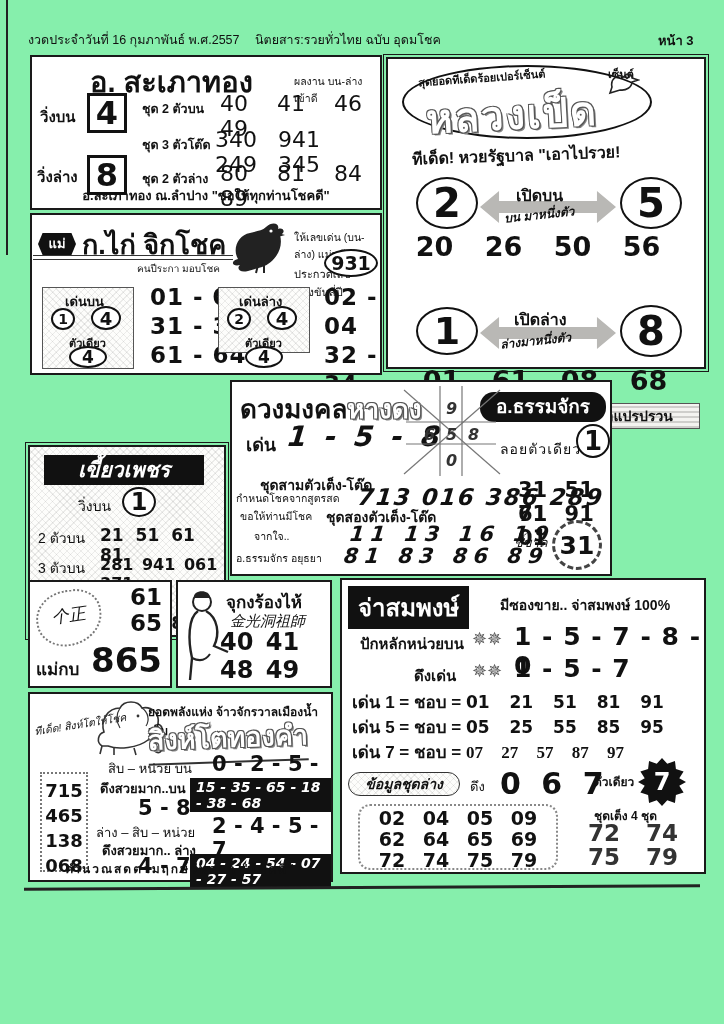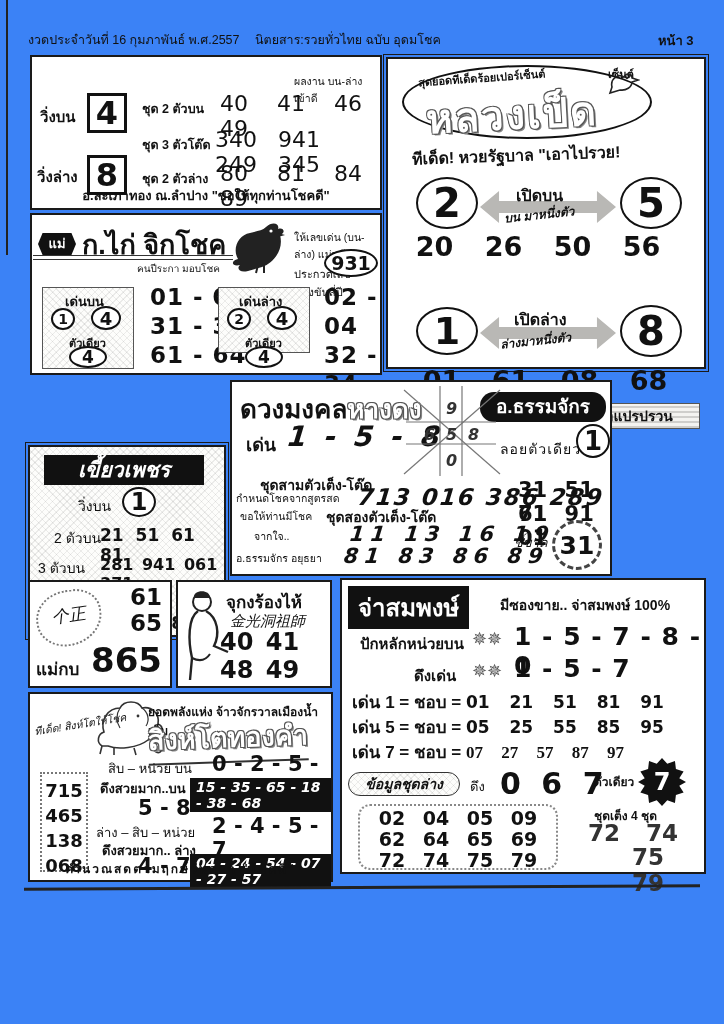--- a/index.html
+++ b/index.html
@@ -1,19 +1,19 @@
 <!DOCTYPE html>
 <html><head>
 <meta charset="utf-8">
 <style>
   * { margin:0; padding:0; box-sizing:border-box; }
   html,body { background:#e8e7e4; }
   .page {
     position:relative; width:724px; height:1024px;
-    background:#3b82f6; overflow:hidden;
+    background:#86efac; overflow:hidden;
     font-family:"Liberation Sans", sans-serif; color:#111;
   }
   .scan-edge { position:absolute; left:6px; top:0; width:2px; height:255px; background:#222; }
   .box { position:absolute; background:#fff; border:2px solid #1a1a1a; }
   .dbl { outline:1px solid #1a1a1a; outline-offset:2px; }
   .abs { position:absolute; }
   .b { font-weight:bold; }
   .ctr { text-align:center; }
   .hatch { background:
     repeating-linear-gradient(45deg, rgba(0,0,0,.07) 0 1px, transparent 1px 5px),
@@ -37,20 +37,21 @@
 <body>
 
 <div class="page">
   <div class="scan-edge"></div>
 
   <div class="abs" style="left:28px; top:30px; font-size:12.5px;">งวดประจำวันที่ 16 กุมภาพันธ์ พ.ศ.2557</div>
   <div class="abs" style="left:255px; top:30px; font-size:12.5px;">นิตยสาร:รวยทั่วไทย ฉบับ อุดมโชค</div>
   <div class="abs b" style="left:658px; top:30px; font-size:13px;">หน้า 3</div>
 
   <div class="box" style="left:30px; top:55px; width:352px; height:155px;">
+    <div class="abs b" style="left:58px; top:2px; font-size:29px;">อ. สะเภาทอง</div>
     <div class="abs" style="left:262px; top:16px; font-size:10.5px;">ผลงาน บน-ล่าง เข้าดี</div>
 
     <div class="abs b" style="left:8px; top:48px; font-size:15px;">วิ่งบน</div>
     <div class="sqbox abs num" style="left:55px; top:36px; width:40px; height:40px; font-size:32px;">4</div>
 
     <div class="abs b" style="left:110px; top:42px; font-size:12.5px;">ชุด 2 ตัวบน</div>
     <div class="abs num" style="left:188px; top:34px; font-size:22px; word-spacing:22px;">40 41 46 49</div>
 
     <div class="abs b" style="left:110px; top:78px; font-size:12.5px;">ชุด 3 ตัวโต๊ด</div>
     <div class="abs num" style="left:183px; top:70px; font-size:22px; word-spacing:14px;">340 941 249 345</div>
@@ -134,21 +135,21 @@
     <div class="abs b" style="left:112px; top:272px; font-size:12px; font-style:italic; transform:rotate(-6deg);">ล่างมาหนึ่งตัว</div>
     <div class="circle abs num" style="left:232px; top:246px; width:62px; height:52px; font-size:40px;">8</div>
   </div>
   <div class="abs num b ctr" style="left:400px; top:365px; width:290px; font-size:27px; word-spacing:22px;">01 61 08 68</div>
   <div class="abs stripes b ctr" style="left:392px; top:403px; width:308px; height:26px; border:1px solid #555; font-size:14px; line-height:24px;">โปรดติดตามให้ได้ทุกงวด ใจอย่าแปรปรวน</div>
 
   <div class="box dbl hatch" style="left:28px; top:445px; width:198px; height:192px;">
     <div class="inv abs ctr b" style="left:14px; top:8px; width:160px; height:30px; font-size:21px; font-style:italic; line-height:30px;">เขี้ยวเพชร</div>
     <div class="abs" style="left:48px; top:48px; font-size:14px;">วิ่งบน</div>
     <div class="circle abs num" style="left:92px; top:40px; width:34px; height:30px; font-size:24px;">1</div>
-    <div class="abs" style="left:8px; top:80px; font-size:14px;margin-left:16px;">2 ตัวบน</div>
+    <div class="abs" style="left:8px; top:80px; font-size:14px;">2 ตัวบน</div>
     <div class="abs num b" style="left:70px; top:78px; font-size:17px; word-spacing:6px;">21 51 61 81</div>
     <div class="abs" style="left:8px; top:110px; font-size:14px;">3 ตัวบน</div>
     <div class="abs num b" style="left:70px; top:108px; font-size:16px; word-spacing:3px;">281 941 061 371</div>
     <div class="abs" style="left:48px; top:142px; font-size:14px;">วิ่งล่าง</div>
     <div class="circle abs num" style="left:94px; top:134px; width:34px; height:30px; font-size:24px;">8</div>
     <div class="abs" style="left:8px; top:168px; font-size:14px;">2 ตัวล่าง</div>
     <div class="abs num b" style="left:70px; top:166px; font-size:17px; word-spacing:6px;">80 82 85 89</div>
   </div>
 
   <div class="box" style="left:230px; top:380px; width:382px; height:196px;">
@@ -253,21 +254,21 @@
           <span>65</span>
           <span>69</span>
         <span>72</span>
           <span>74</span>
           <span>75</span>
           <span>79</span>
       </div>
     </div>
     <div class="abs b" style="left:252px; top:226px; font-size:12px;">ชุดเต็ง 4 ชุด</div>
     <div class="abs num b" style="left:246px; top:240px; font-size:23px; color:#333; word-spacing:18px;"><span>72</span> <span>74</span></div>
-    <div class="abs num b" style="left:246px; top:264px; font-size:23px; color:#333; word-spacing:18px;margin-left:44px;"><span>75</span> <span>79</span></div>
+    <div class="abs num b" style="left:246px; top:264px; font-size:23px; color:#333; word-spacing:18px;"><span>75</span> <span>79</span></div>
   </div>
 
   <div class="box" style="left:28px; top:692px; width:305px; height:190px;">
     <div class="abs" style="left:4px; top:22px; font-size:10.5px; transform:rotate(-9deg); font-style:italic;">ทีเด็ด! สิงห์โตให้โชค</div>
     <svg class="abs" style="left:64px; top:2px;" width="76" height="60" viewBox="0 0 76 60">
       <path d="M8 50 C2 46 4 38 10 36 C6 24 14 12 26 12 C30 4 44 4 48 12 C58 10 66 18 64 28 C70 30 70 40 62 42 L54 44 C44 52 24 54 14 50 Z" fill="none" stroke="#333" stroke-width="1.6"></path>
       <path d="M48 12 C54 16 56 24 52 30 M26 12 C22 18 22 26 26 32" fill="none" stroke="#333" stroke-width="1.2"></path>
       <circle cx="44" cy="20" r="1.4" fill="#333"></circle>
       <path d="M8 50 L6 58 M20 52 L20 59 M40 52 L42 59 M58 44 L62 56 C66 58 70 54 66 50" fill="none" stroke="#333" stroke-width="1.6"></path>
     </svg>

